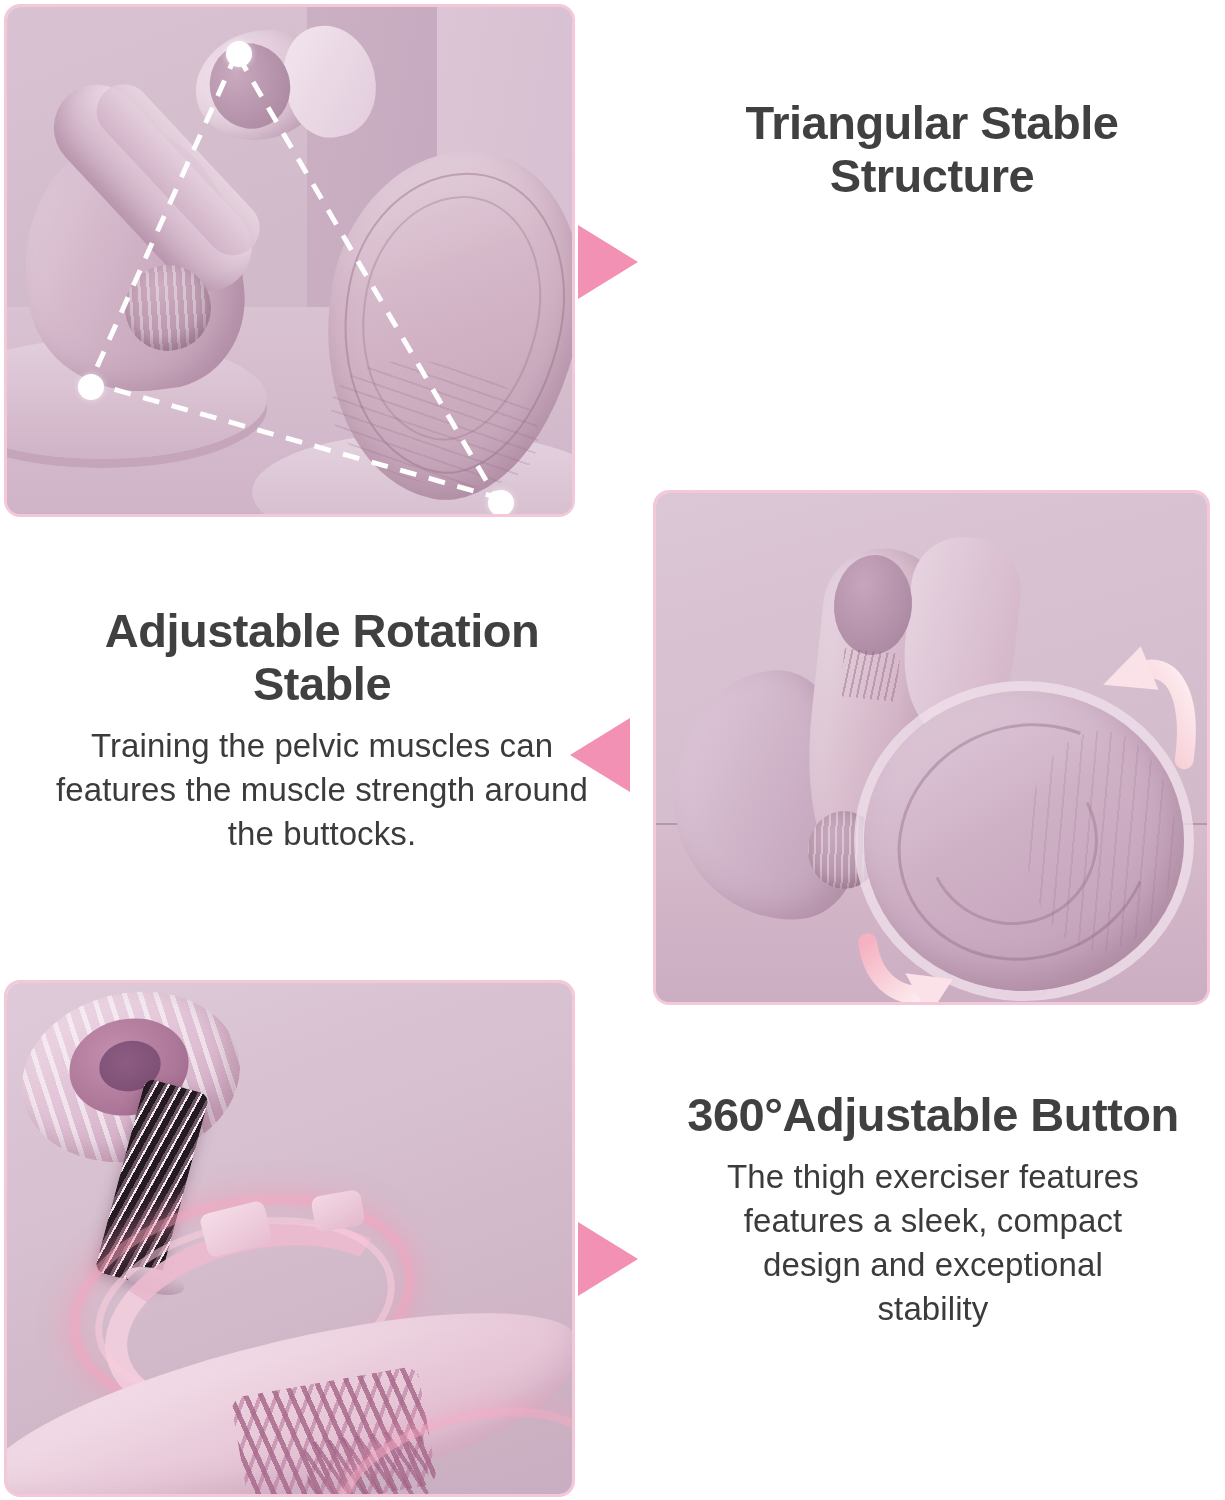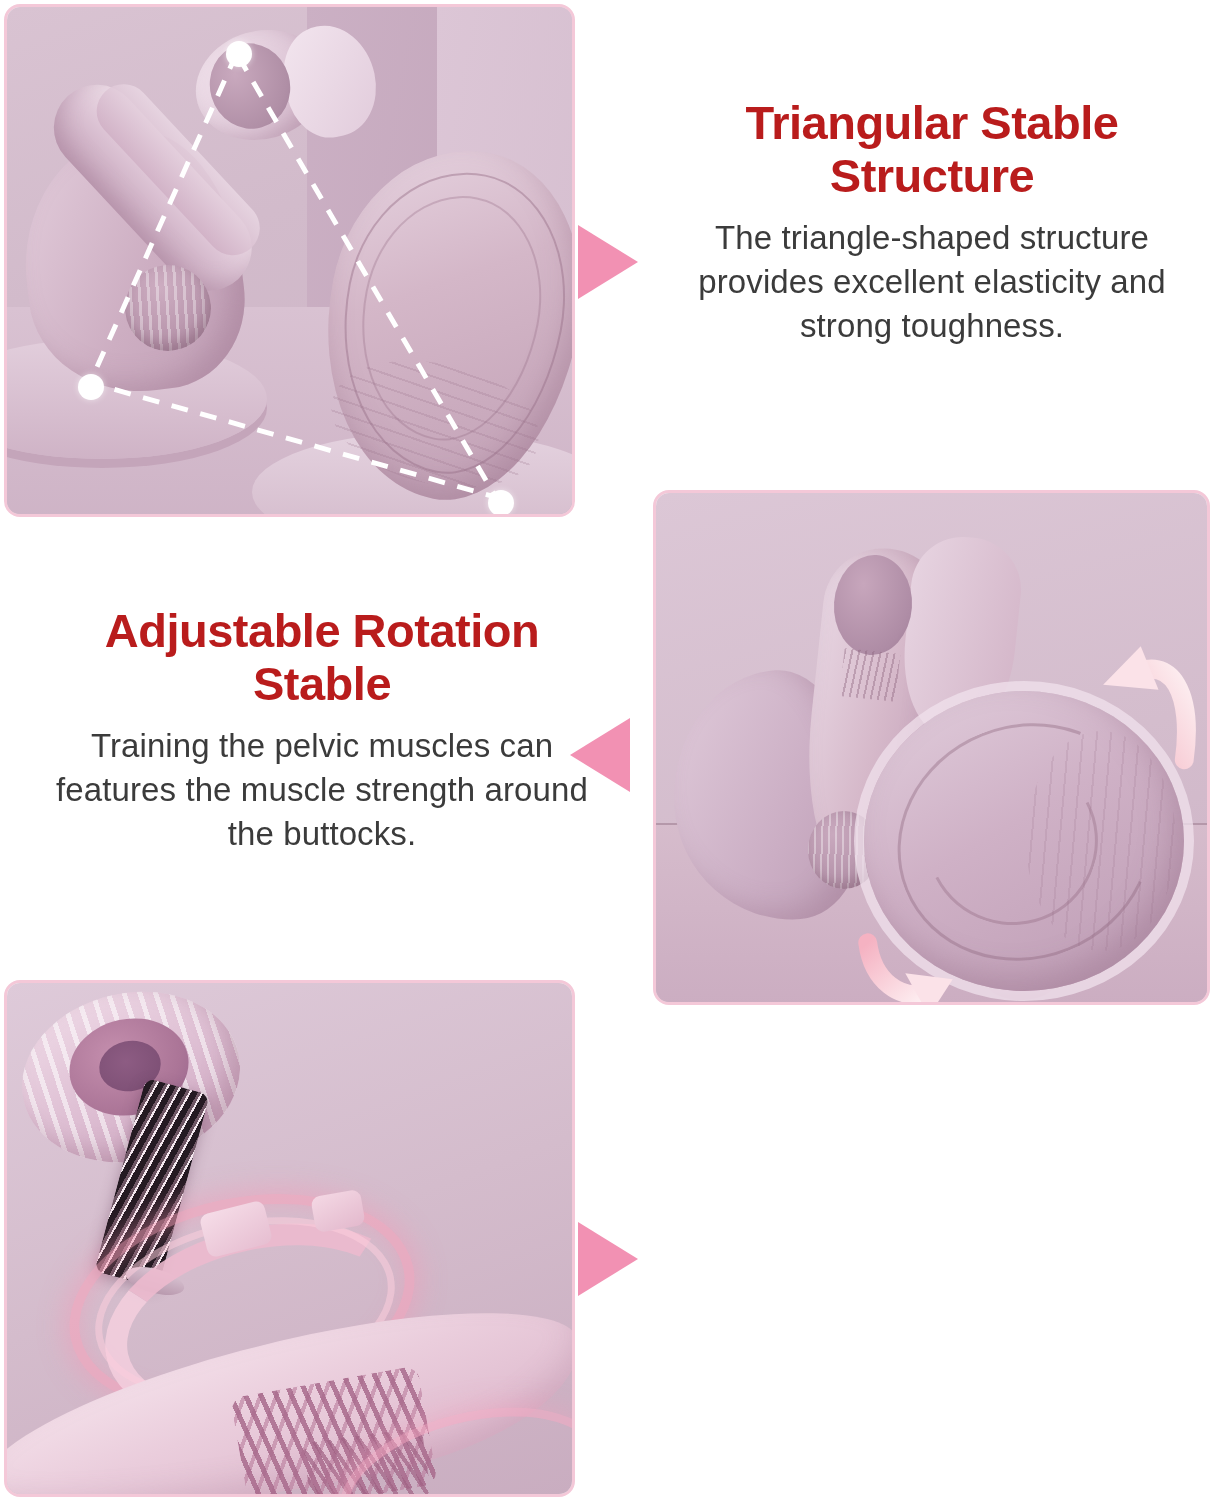--- a/index.html
+++ b/index.html
@@ -14,21 +14,21 @@
   
   .panel{
     position:absolute;border-radius:16px;overflow:hidden;
     border:3px solid #f4c8d8;box-sizing:border-box;
   }
   .panel .scene{position:absolute;inset:0;}
 
   
   .textblock{position:absolute;text-align:center;}
   .heading{
-    font-size:47px;line-height:1.13;font-weight:bold;color:#b91c1c;
+    font-size:47px;line-height:1.13;font-weight:bold;color:#404040;
     letter-spacing:-0.5px;margin:0 0 14px 0;
   }
   .body{
     font-size:33px;line-height:1.33;color:#3b3b3b;font-weight:400;margin:0;
     letter-spacing:0.1px;
   }
 
   
   .ptr{position:absolute;width:0;height:0;}
   .ptr.right{border-top:37px solid transparent;border-bottom:37px solid transparent;border-left:60px solid #f291b3;}
@@ -365,21 +365,20 @@
       <div class="vtx" style="left:219px;top:34px;"></div>
       <div class="vtx" style="left:71px;top:367px;"></div>
       <div class="vtx" style="left:481px;top:483px;"></div>
     </div>
   </div>
 
   <div class="ptr right" style="left:578px;top:225px;"></div>
 
   <div class="textblock" style="left:672px;top:96px;width:520px;">
     <h2 class="heading">Triangular Stable Structure</h2>
-    <p class="body">The triangle-shaped structure provides excellent elasticity and strong toughness.</p>
   </div>
 
   <div class="textblock" style="left:36px;top:604px;width:572px;">
     <h2 class="heading">Adjustable Rotation Stable</h2>
     <p class="body">Training the pelvic muscles can features the muscle strength around the buttocks.</p>
   </div>
 
   <div class="ptr left" style="left:570px;top:718px;"></div>
 
   <div class="panel" id="panel2">
@@ -442,15 +441,17 @@
       <div class="bar"></div>
       <div class="texture"></div>
       <div class="texture2"></div>
       <div class="glow-low"></div>
     </div>
   </div>
 
   <div class="ptr right" style="left:578px;top:1222px;"></div>
 
   <div class="textblock" style="left:678px;top:1088px;width:510px;">
+    <h2 class="heading">360°Adjustable Button</h2>
+    <p class="body" style="padding:0 34px;">The thigh exerciser features features a sleek, compact design and exceptional stability</p>
   </div>
 
 </div>
 
 </body></html>

